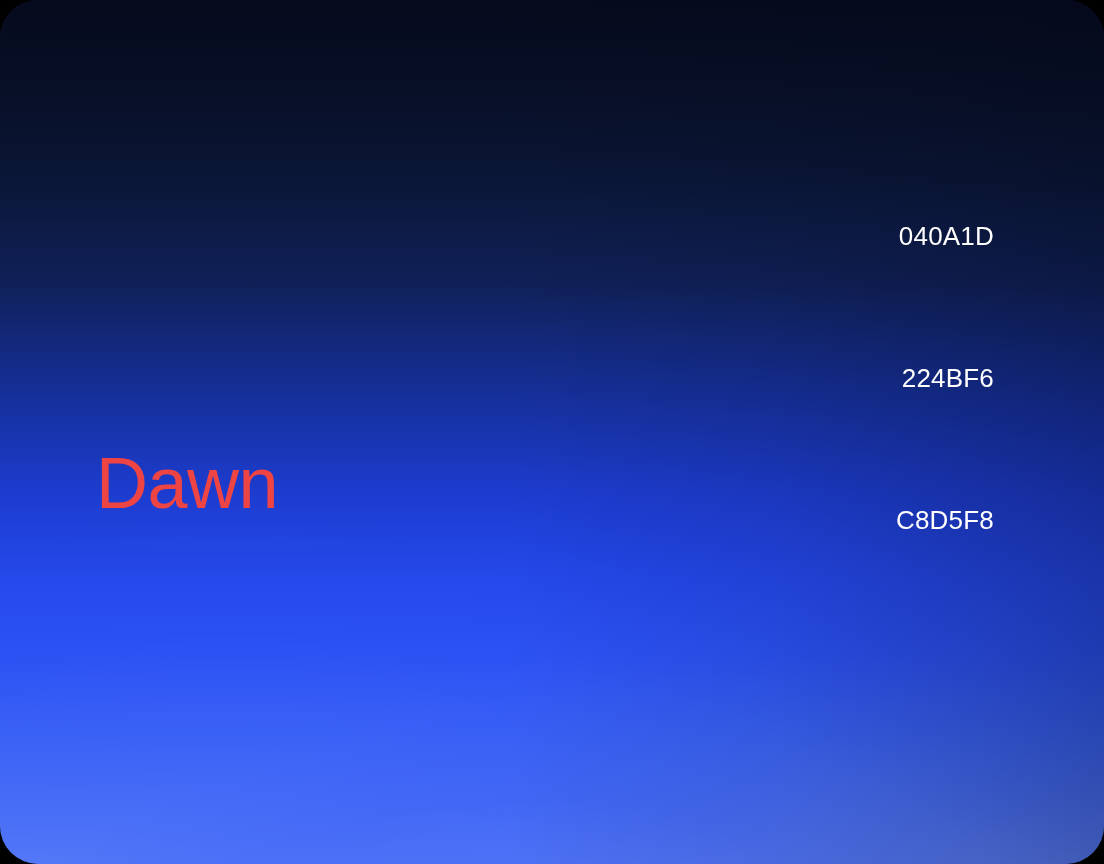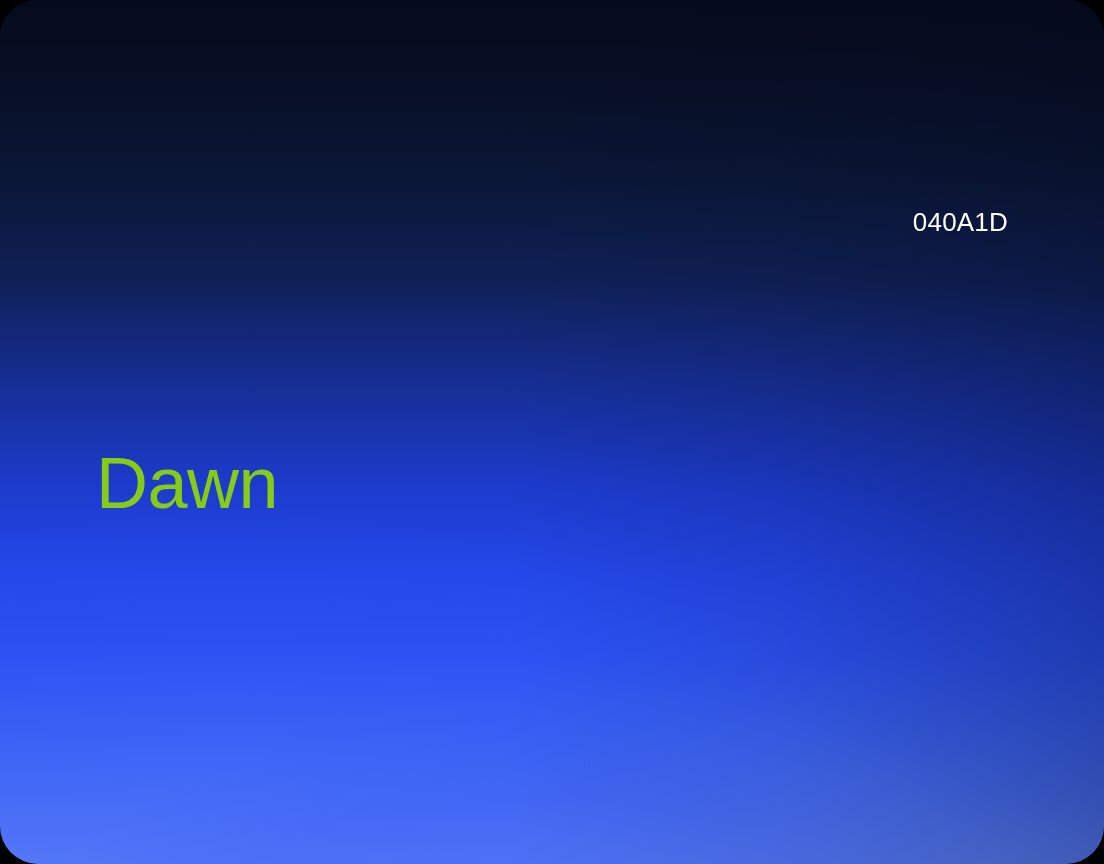--- a/index.html
+++ b/index.html
@@ -124,31 +124,31 @@
   }
 
   #palette-title {
     position: absolute;
     left: 96px;
     top: 397px;
     font-size: 72px;
     font-weight: 400;
     letter-spacing: -0.5px;
     line-height: 76px;
-    color: #84cc16;
+    color: #ef4444;
     white-space: nowrap;
   }
 
   #swatch-label-list {
     position: absolute;
     right: 96px;
     top: 204px;
     width: 300px;
     list-style: none;
-    margin: 0;
+    margin: 14px;
     padding: 0;
     text-align: right;
   }
 
   .swatch-label {
     height: 142px;
     line-height: 36px;
     font-size: 26px;
     font-weight: 400;
     letter-spacing: 0.2px;
@@ -166,16 +166,18 @@
   <div class="gradient-glow-soft"></div>
   <div class="gradient-edge-shade"></div>
   <div class="gradient-top-shade"></div>
 
   <div class="card-content">
 
     <h1 id="palette-title">Dawn</h1>
 
     <ul id="swatch-label-list">
       <li class="swatch-label">040A1D</li>
+      <li class="swatch-label">224BF6</li>
+      <li class="swatch-label">C8D5F8</li>
     </ul>
 
   </div>
 </div>
 
 </body></html>

